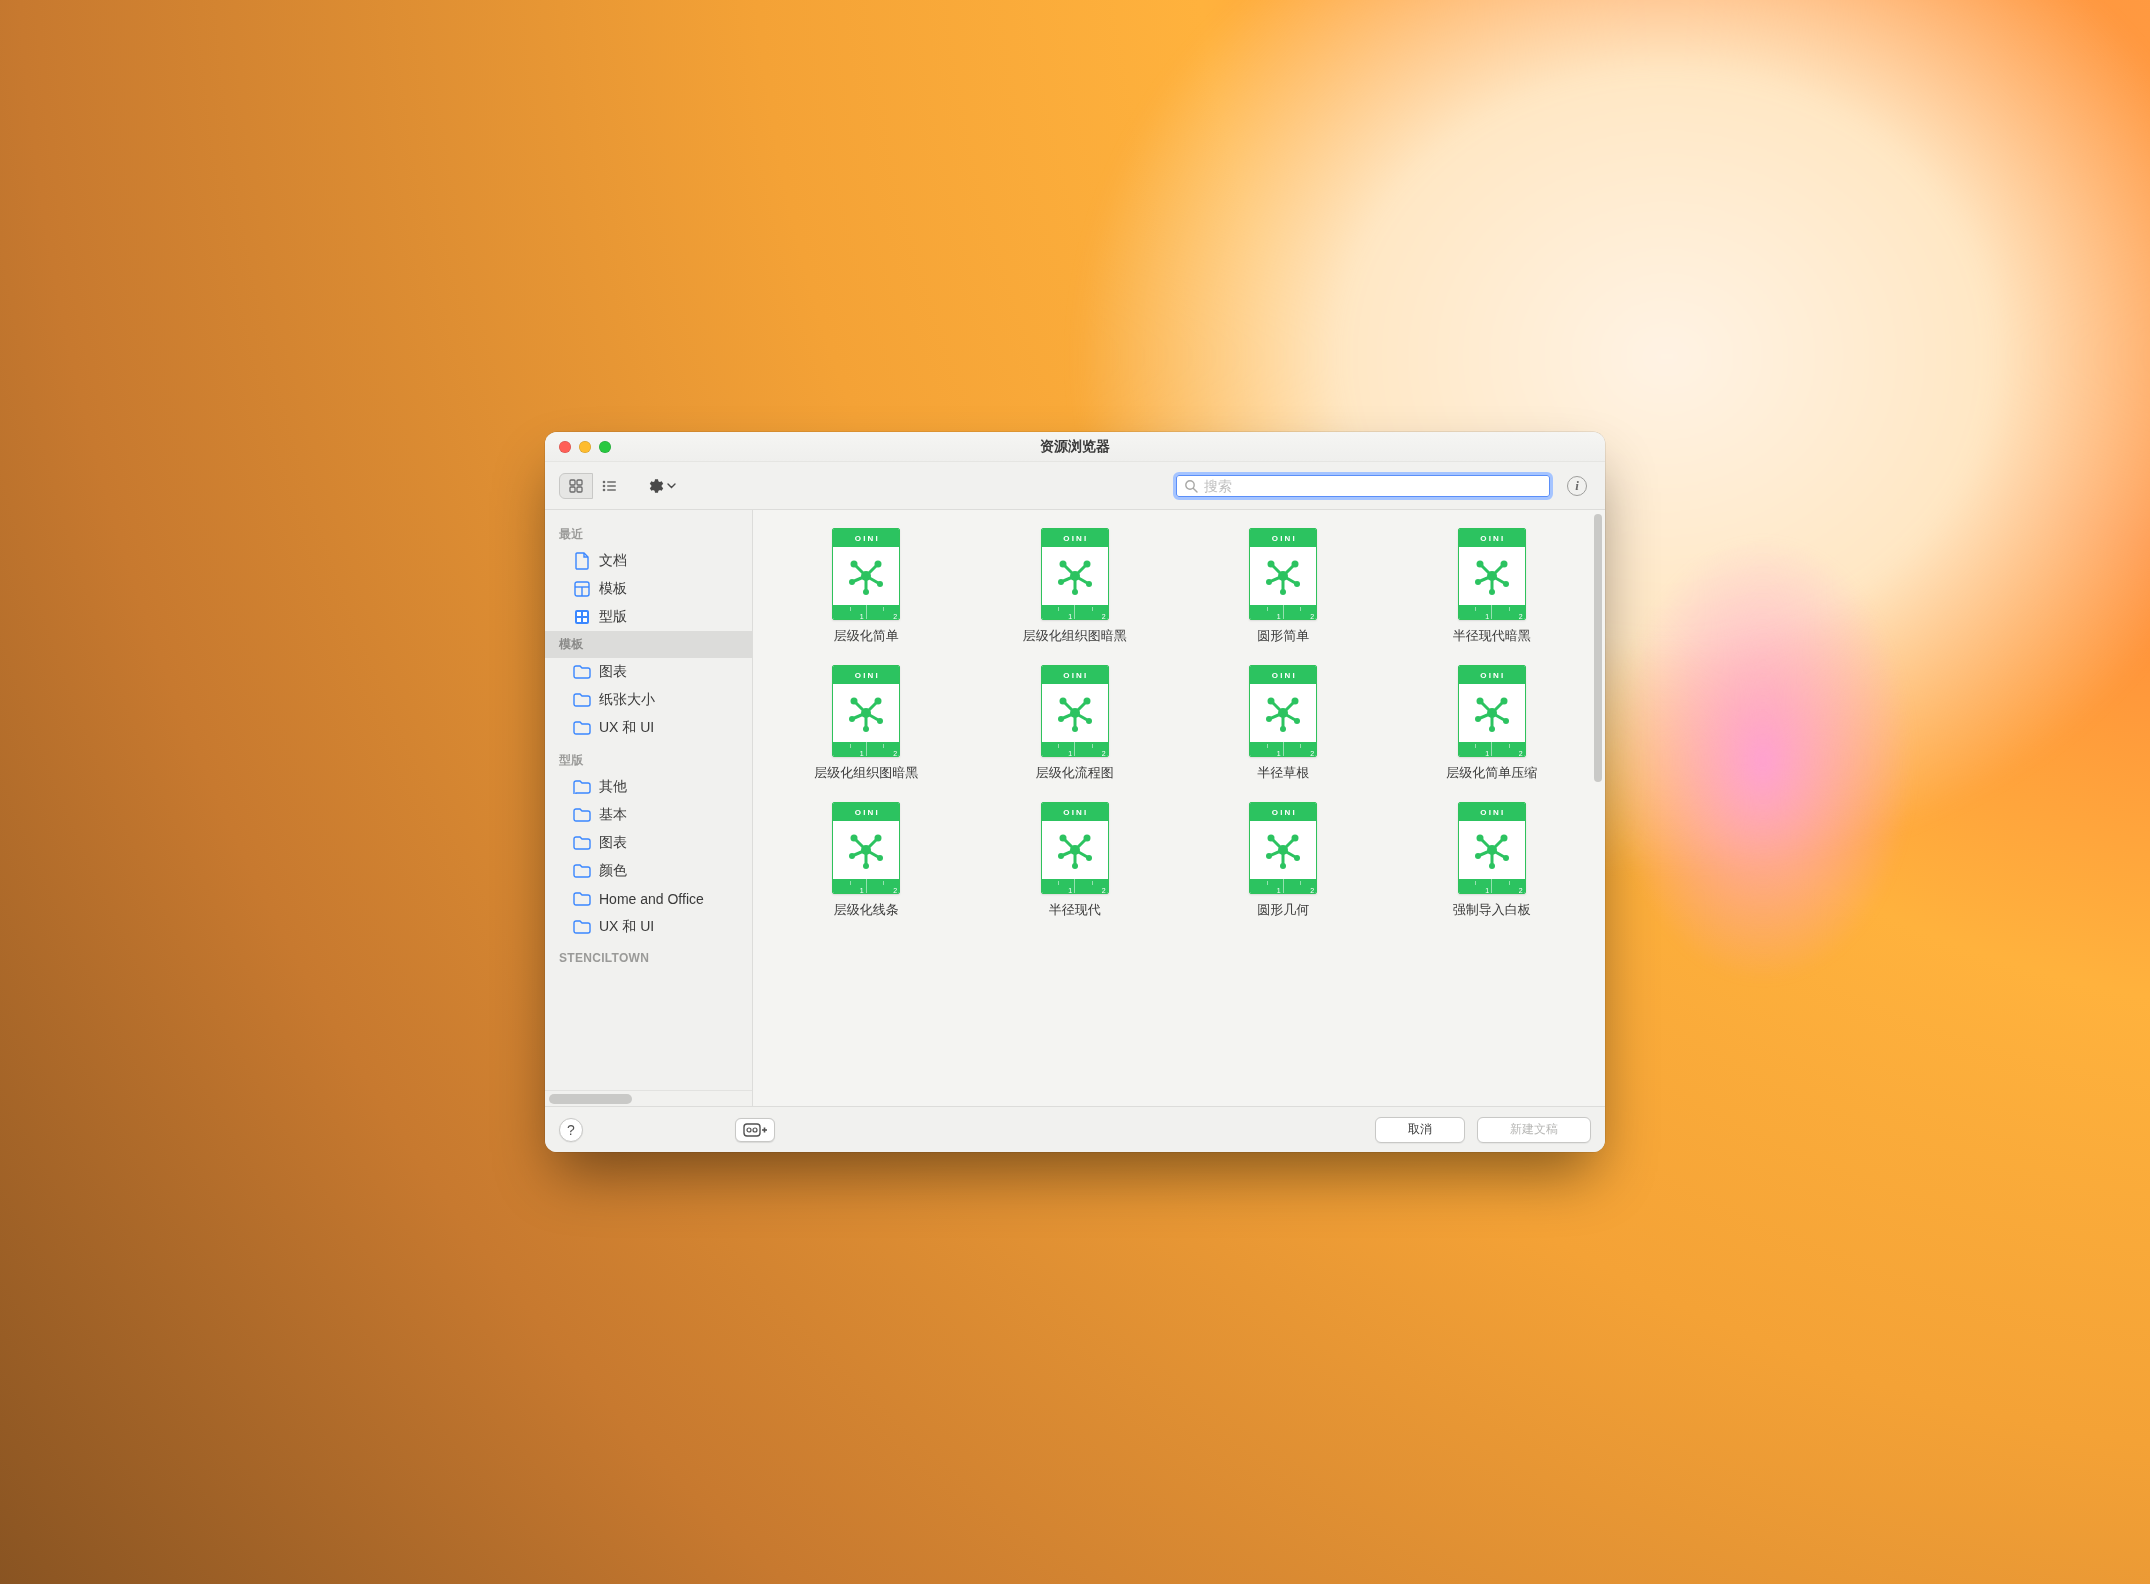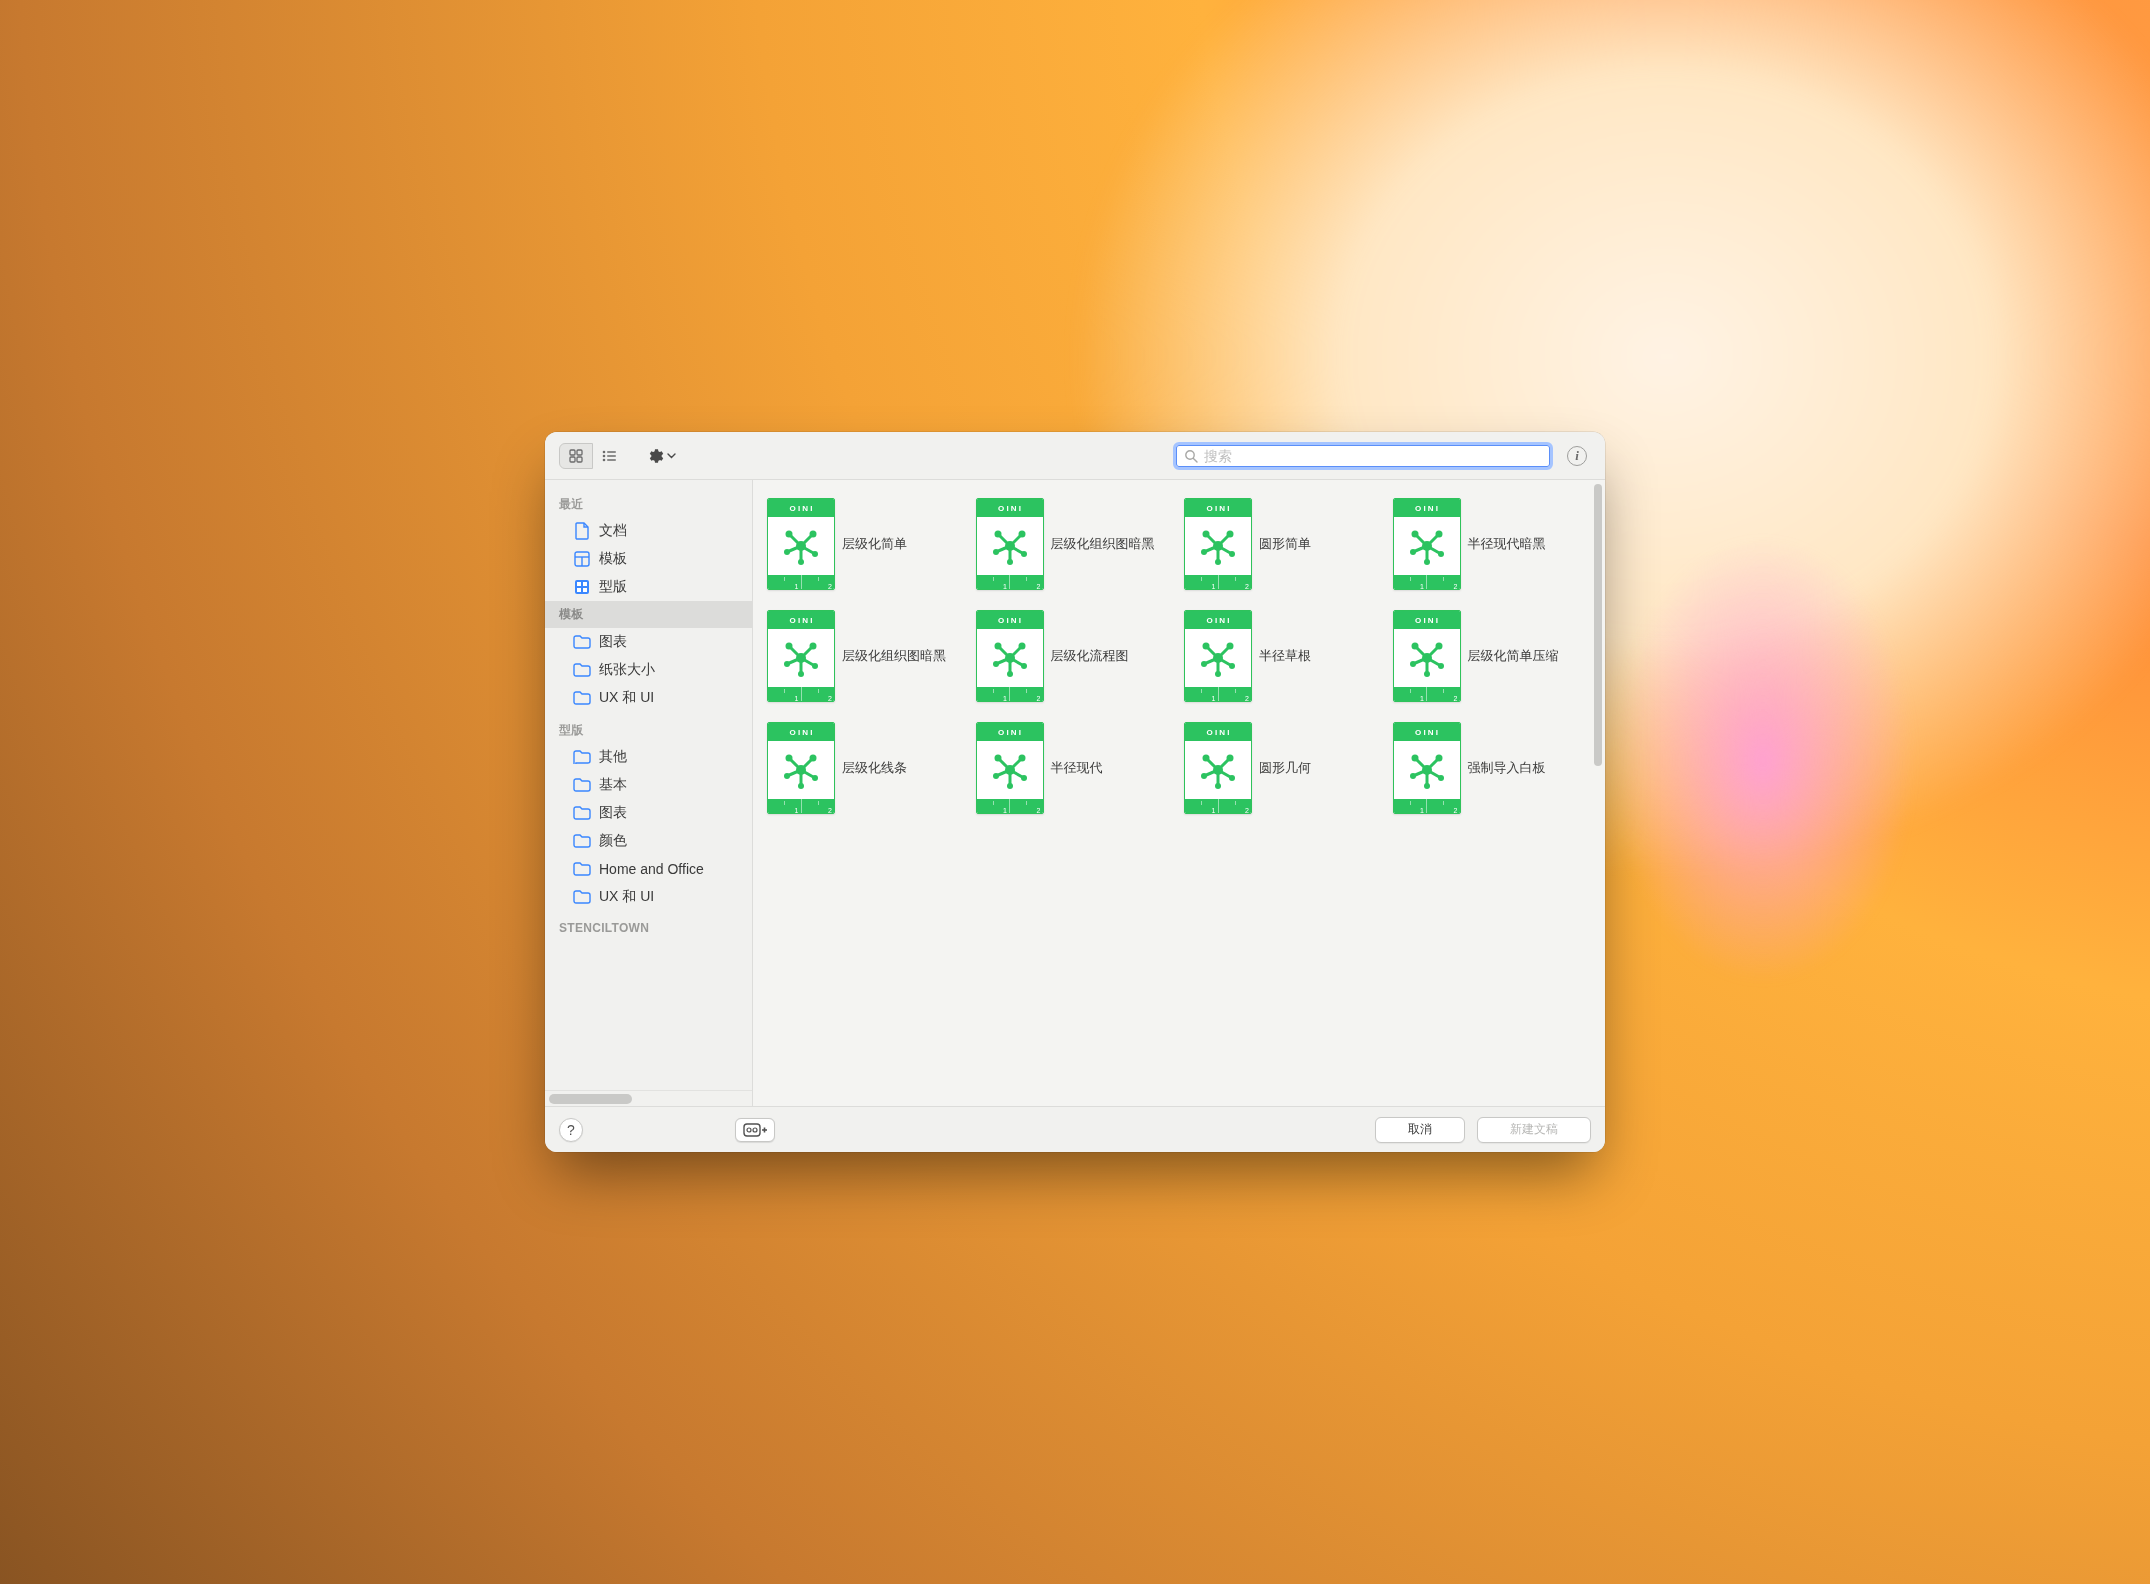--- a/index.html
+++ b/index.html
@@ -68,21 +68,21 @@
   .sidebar { width:208px; background:#f1f1ef; border-right:1px solid #dcdcda; display:flex; flex-direction:column; overflow-y:auto; padding-top:6px;}
   .section-label { font-size:12px; font-weight:600; color:#9a9a98; padding:10px 14px 4px; letter-spacing:0.3px;}
   .sb-item { display:flex; align-items:center; gap:8px; padding:5px 14px 5px 28px; font-size:14px; color:#3a3a3a; cursor:default;}
   .sb-item.selected { background:#dedede; border-radius:0;}
   .sb-icon { width:18px; height:18px; display:flex; align-items:center; justify-content:center; flex-shrink:0;}
   .sb-icon svg{ display:block;}
   .hscroll { height:16px; background:#f1f1ef; border-top:1px solid #e2e2e0; position:relative;}
   .hscroll::before{content:""; position:absolute; left:4px; top:3px; height:10px; width:40%; background:#c9c9c7; border-radius:5px;}
   .content { flex:1; background:#f4f4f2; overflow-y:auto; padding:18px 14px 10px; position:relative;}
   .grid { display:grid; grid-template-columns: repeat(4, 1fr); gap:20px 10px; }
-  .tmpl { display:flex; align-items:center; gap:7px;}
+  .tmpl { display:flex; flex-direction:column; align-items:center; gap:7px;}
   .tmpl-thumb {
     width:68px; height:92px; background:#fff; border:1px solid #2fc25b; border-radius:2px; position:relative; overflow:hidden; box-shadow:0 1px 2px rgba(0,0,0,0.1);
   }
   .tmpl-thumb .top { height:18px; background:#2cc360; display:flex; align-items:center; justify-content:center; gap:3px;}
   .tmpl-thumb .top::before {content:"O I N I"; color:#fff; font-size:8px; font-weight:700; letter-spacing:0px;}
   .tmpl-thumb .mid { position:absolute; top:18px; bottom:14px; left:0; right:0; display:flex; align-items:center; justify-content:center;}
   .tmpl-thumb .bot { position:absolute; bottom:0; left:0; right:0; height:14px; background:#2cc360; display:flex;}
   .tmpl-thumb .bot span{ flex:1; border-right:1px solid rgba(255,255,255,0.5); position:relative;}
   .tmpl-thumb .bot span:last-child{border-right:none;}
   .tmpl-thumb .bot span::before{ content:""; position:absolute; top:2px; left:50%; width:1px; height:4px; background:rgba(255,255,255,0.5);}
@@ -103,20 +103,28 @@
   .i-folder{ color:#2b87ff;}
 </style>
 </head>
 <body>
 
 <div class="bg-white"></div>
 <div class="bg-pink"></div>
 
 <div class="window">
 
+  <div class="titlebar">
+    <div class="traffic">
+      <div class="tlight red"></div>
+      <div class="tlight yellow"></div>
+      <div class="tlight green"></div>
+    </div>
+    <div class="wintitle">资源浏览器</div>
+  </div>
 
   <div class="toolbar">
     <div class="vm-toggle">
       <button class="vm-btn left active">
         <svg width="14" height="14" viewBox="0 0 14 14">
             <rect x="1" y="1" width="5" height="5" rx="1" fill="none" stroke="#6b6b6b" stroke-width="1.3"></rect>
             <rect x="8" y="1" width="5" height="5" rx="1" fill="none" stroke="#6b6b6b" stroke-width="1.3"></rect>
             <rect x="1" y="8" width="5" height="5" rx="1" fill="none" stroke="#6b6b6b" stroke-width="1.3"></rect>
             <rect x="8" y="8" width="5" height="5" rx="1" fill="none" stroke="#6b6b6b" stroke-width="1.3"></rect>
           </svg>

